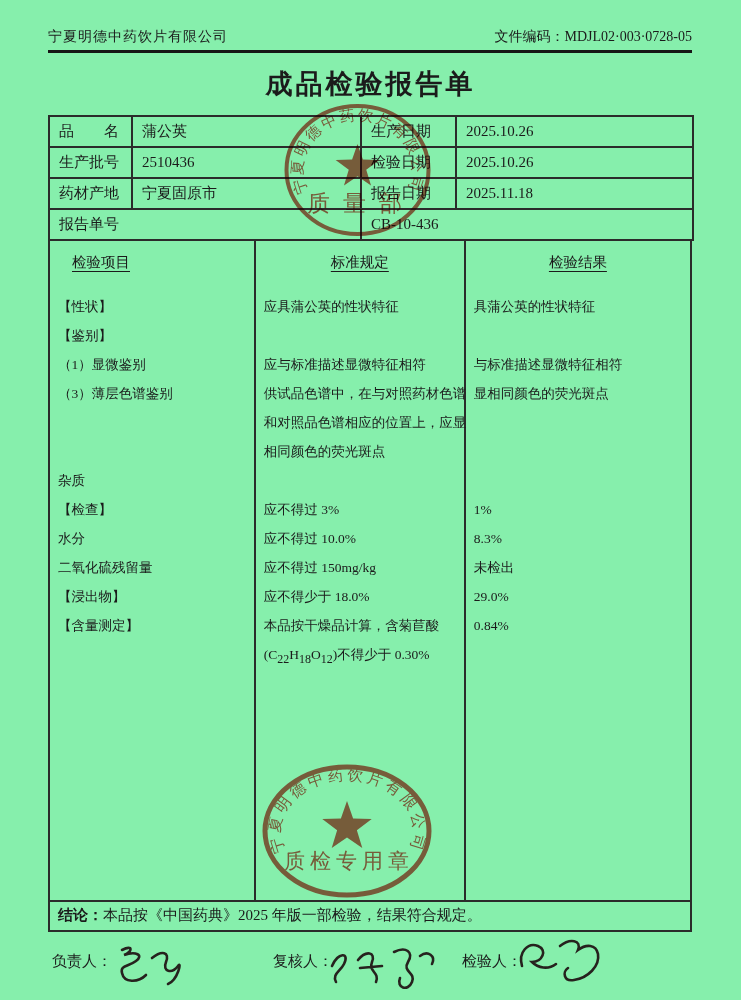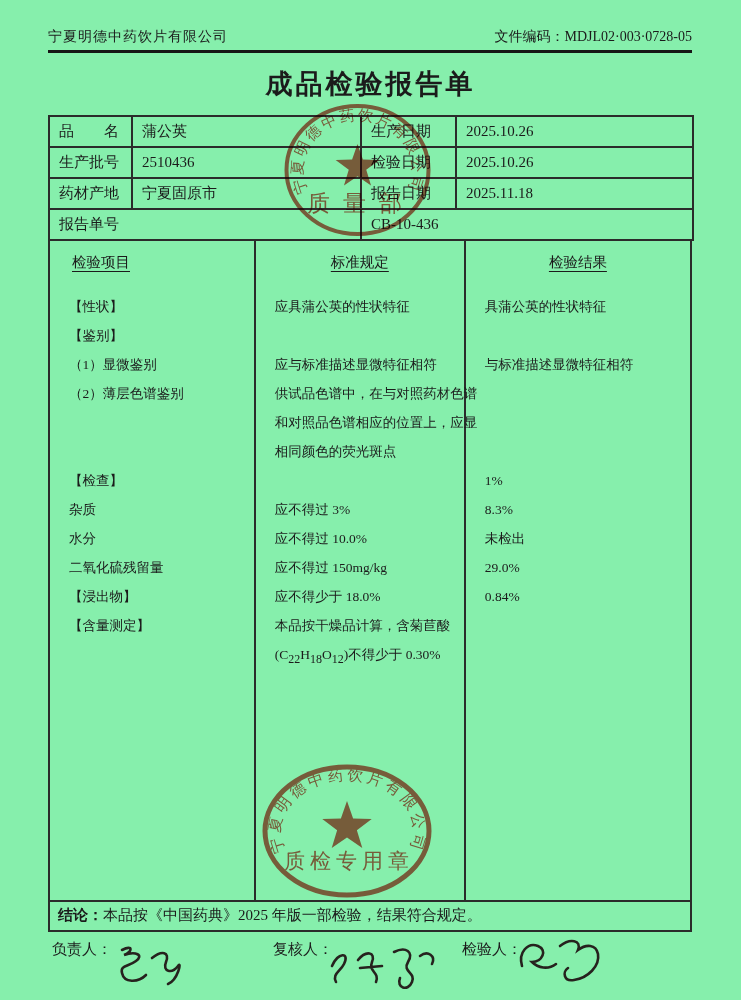--- a/index.html
+++ b/index.html
@@ -27,29 +27,29 @@
                 border:2px solid var(--line); border-top:0; font-size:13.5px; }
   .mt-grid { display:flex; height:660px; }
   .mt-col { height:100%; }
   .c1 { width:212px; border-right:2px solid var(--line); }
   .c2 { width:210px; border-right:2px solid var(--line); }
   .c3 { width:231px; }
   .mt-col-h { height:52px; padding-top:13px; font-size:14.5px; }
   .mt-col-h.left { padding-left:22px; text-align:left; }
   .mt-col-h.center { text-align:center; }
   .hdr { text-decoration:underline; text-underline-offset:4px; }
-  .ln { height:29px; line-height:29px; padding:0 19px; white-space:nowrap; overflow:visible; }
+  .ln { height:29px; line-height:29px; padding:0 8px; white-space:nowrap; overflow:visible; }
   sub { font-size:12px; }
   .mt-conclusion { height:28px; border-top:2px solid var(--line); padding:0 8px;
                    line-height:26px; font-size:15px; white-space:nowrap; }
   .mt-conclusion b { font-weight:bold; }
 
   
   .sig-row { position:absolute; left:48px; top:932px; width:644px; height:64px; font-size:15px; }
-  .sig-label { position:absolute; top:8px; white-space:nowrap;text-align:right; }
+  .sig-label { position:absolute; top:20px; white-space:nowrap;text-align:right; }
   .lab-resp { left:4px; } .lab-rev { left:225px; } .lab-insp { left:414px; }
   .sig-svg { position:absolute; }
   .sig-svg path { fill:none; stroke:var(--ink); stroke-width:2.6; stroke-linecap:round; }
 
   
   .stamp { position:absolute; pointer-events:none; mix-blend-mode:multiply; opacity:.88; }
   .stamp text { font-family:"Liberation Serif","DejaVu Serif",serif; fill:var(--stamp-red); }
   .ring { fill:none; stroke:var(--stamp-red); }
   .star { fill:var(--stamp-red); }
 </style>
@@ -98,25 +98,25 @@
     </table>
 
   <div class="main-table">
     <div class="mt-grid">
 
       <div class="mt-col c1">
         <div class="mt-col-h left"><span class="hdr">检验项目</span></div>
         <div class="ln">【性状】</div>
         <div class="ln">【鉴别】</div>
         <div class="ln">（1）显微鉴别</div>
-        <div class="ln">（2）薄层色谱鉴别</div>
+        <div class="ln">（3）薄层色谱鉴别</div>
         <div class="ln"></div>
         <div class="ln"></div>
+        <div class="ln">杂质</div>
         <div class="ln">【检查】</div>
-        <div class="ln">杂质</div>
         <div class="ln">水分</div>
         <div class="ln">二氧化硫残留量</div>
         <div class="ln">【浸出物】</div>
         <div class="ln">【含量测定】</div>
       </div>
 
       <div class="mt-col c2">
         <div class="mt-col-h center"><span class="hdr">标准规定</span></div>
         <div class="ln">应具蒲公英的性状特征</div>
         <div class="ln"></div>
@@ -131,20 +131,21 @@
         <div class="ln">应不得少于 18.0%</div>
         <div class="ln">本品按干燥品计算，含菊苣酸</div>
         <div class="ln"><span>(C</span><sub>22</sub><span>H</span><sub>18</sub><span>O</span><sub>12</sub><span>)不得少于 0.30%</span></div>
       </div>
 
       <div class="mt-col c3">
         <div class="mt-col-h center"><span class="hdr">检验结果</span></div>
         <div class="ln">具蒲公英的性状特征</div>
         <div class="ln"></div>
         <div class="ln">与标准描述显微特征相符</div>
+        <div class="ln">显相同颜色的荧光斑点</div>
         <div class="ln"></div>
         <div class="ln"></div>
         <div class="ln"></div>
         <div class="ln">1%</div>
         <div class="ln">8.3%</div>
         <div class="ln">未检出</div>
         <div class="ln">29.0%</div>
         <div class="ln">0.84%</div>
       </div>
     </div>

